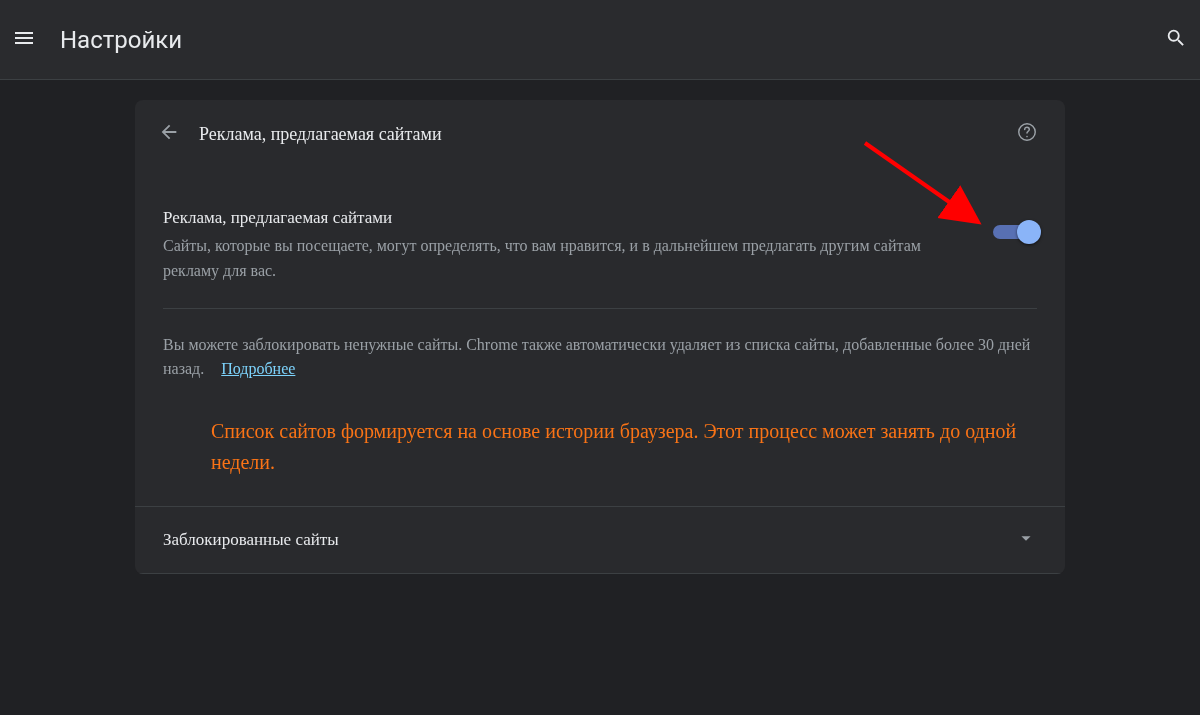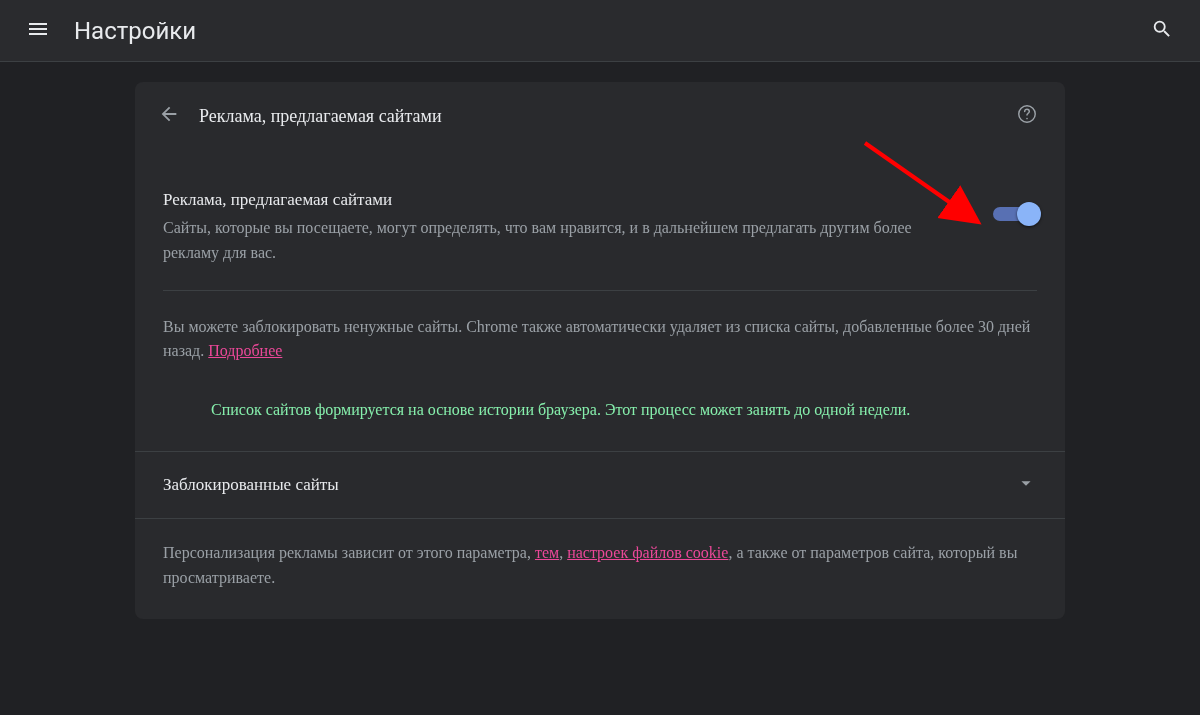--- a/index.html
+++ b/index.html
@@ -6,25 +6,25 @@
   html, body { width: 1200px; height: 715px; overflow: hidden; }
   body {
     background: #202124;
     font-family: Roboto, "Segoe UI", Arial, sans-serif;
     color: #e8eaed;
     position: relative;
   }
 
   
   .appbar {
-    height: 62px;
+    height: 80px;
     background: #2a2b2e;
     display: flex;
     align-items: center;
-    padding: 0 16px;
+    padding: 0 2px;
     border-bottom: 1px solid #3c4043;
   }
   .menu-btn, .search-btn {
     width: 44px; height: 44px;
     display: flex; align-items: center; justify-content: center;
     border-radius: 50%;
     cursor: pointer;
     color: #e8eaed;
   }
   .menu-btn svg, .search-btn svg { fill: #e8eaed; }
@@ -87,36 +87,37 @@
     font-size: 17px;
     color: #e8eaed;
     margin-bottom: 6px;
   }
   .setting-desc {
     font-size: 16px;
     line-height: 1.55;
     color: #9aa0a6;
   }
   .setting-desc a, .link {
-    color: #ec4899;
+    color: #7dd3fc;
     text-decoration: underline;
     cursor: pointer;
+    margin-left: 13px;
   }
 
   .divider {
     height: 1px;
     background: #3c4043;
     margin: 0 28px;
   }
 
   .sub-note {
     padding: 10px 28px 28px 76px;
-    font-size: 16px;
+    font-size: 20px;
     line-height: 1.55;
-    color: #86efac;
+    color: #f97316;
   }
 
   
   .toggle {
     position: relative;
     width: 44px; height: 20px;
     margin-top: 14px;
     flex-shrink: 0;
     cursor: pointer;
   }
@@ -211,21 +212,21 @@
             <circle cx="12" cy="17" r="0.9" fill="#9aa0a6" stroke="none"></circle>
           </svg>
       </span>
     </div>
   </div>
 
   <div class="setting-block" style="padding-top:40px;">
     <div class="setting-row">
       <div class="setting-text">
         <div class="setting-title">Реклама, предлагаемая сайтами</div>
-        <div class="setting-desc">Сайты, которые вы посещаете, могут определять, что вам нравится, и в дальнейшем предлагать другим более рекламу для вас.</div>
+        <div class="setting-desc">Сайты, которые вы посещаете, могут определять, что вам нравится, и в дальнейшем предлагать другим сайтам рекламу для вас.</div>
       </div>
       <div class="toggle">
         <div class="toggle-track"></div>
         <div class="toggle-thumb"></div>
       </div>
     </div>
   </div>
 
   <div class="divider"></div>
 
@@ -243,23 +244,20 @@
     <div class="expand-label">Заблокированные сайты</div>
     <span class="chevron">
       <svg width="22" height="22" viewBox="0 0 24 24">
           <path d="M7 10l5 5 5-5z"></path>
         </svg>
     </span>
   </div>
 
   <div class="expand-divider-full"></div>
 
-  <div class="footer-note">
-    <span>Персонализация рекламы зависит от этого параметра, </span><a class="link">тем</a><span>, </span><a class="link">настроек файлов cookie</a><span>, а также от параметров сайта, который вы просматриваете.</span>
-  </div>
 
 </div>
 
 <svg class="annotation-arrow" viewBox="0 0 150 110">
   <defs>
     <marker id="ah" markerWidth="12" markerHeight="12" refX="8" refY="5" orient="auto">
       <path d="M0,0 L10,5 L0,10 z" fill="#ff0000"></path>
     </marker>
   </defs>
   <line x1="10" y1="8" x2="120" y2="85" stroke="#ff0000" stroke-width="4" marker-end="url(#ah)"></line>

